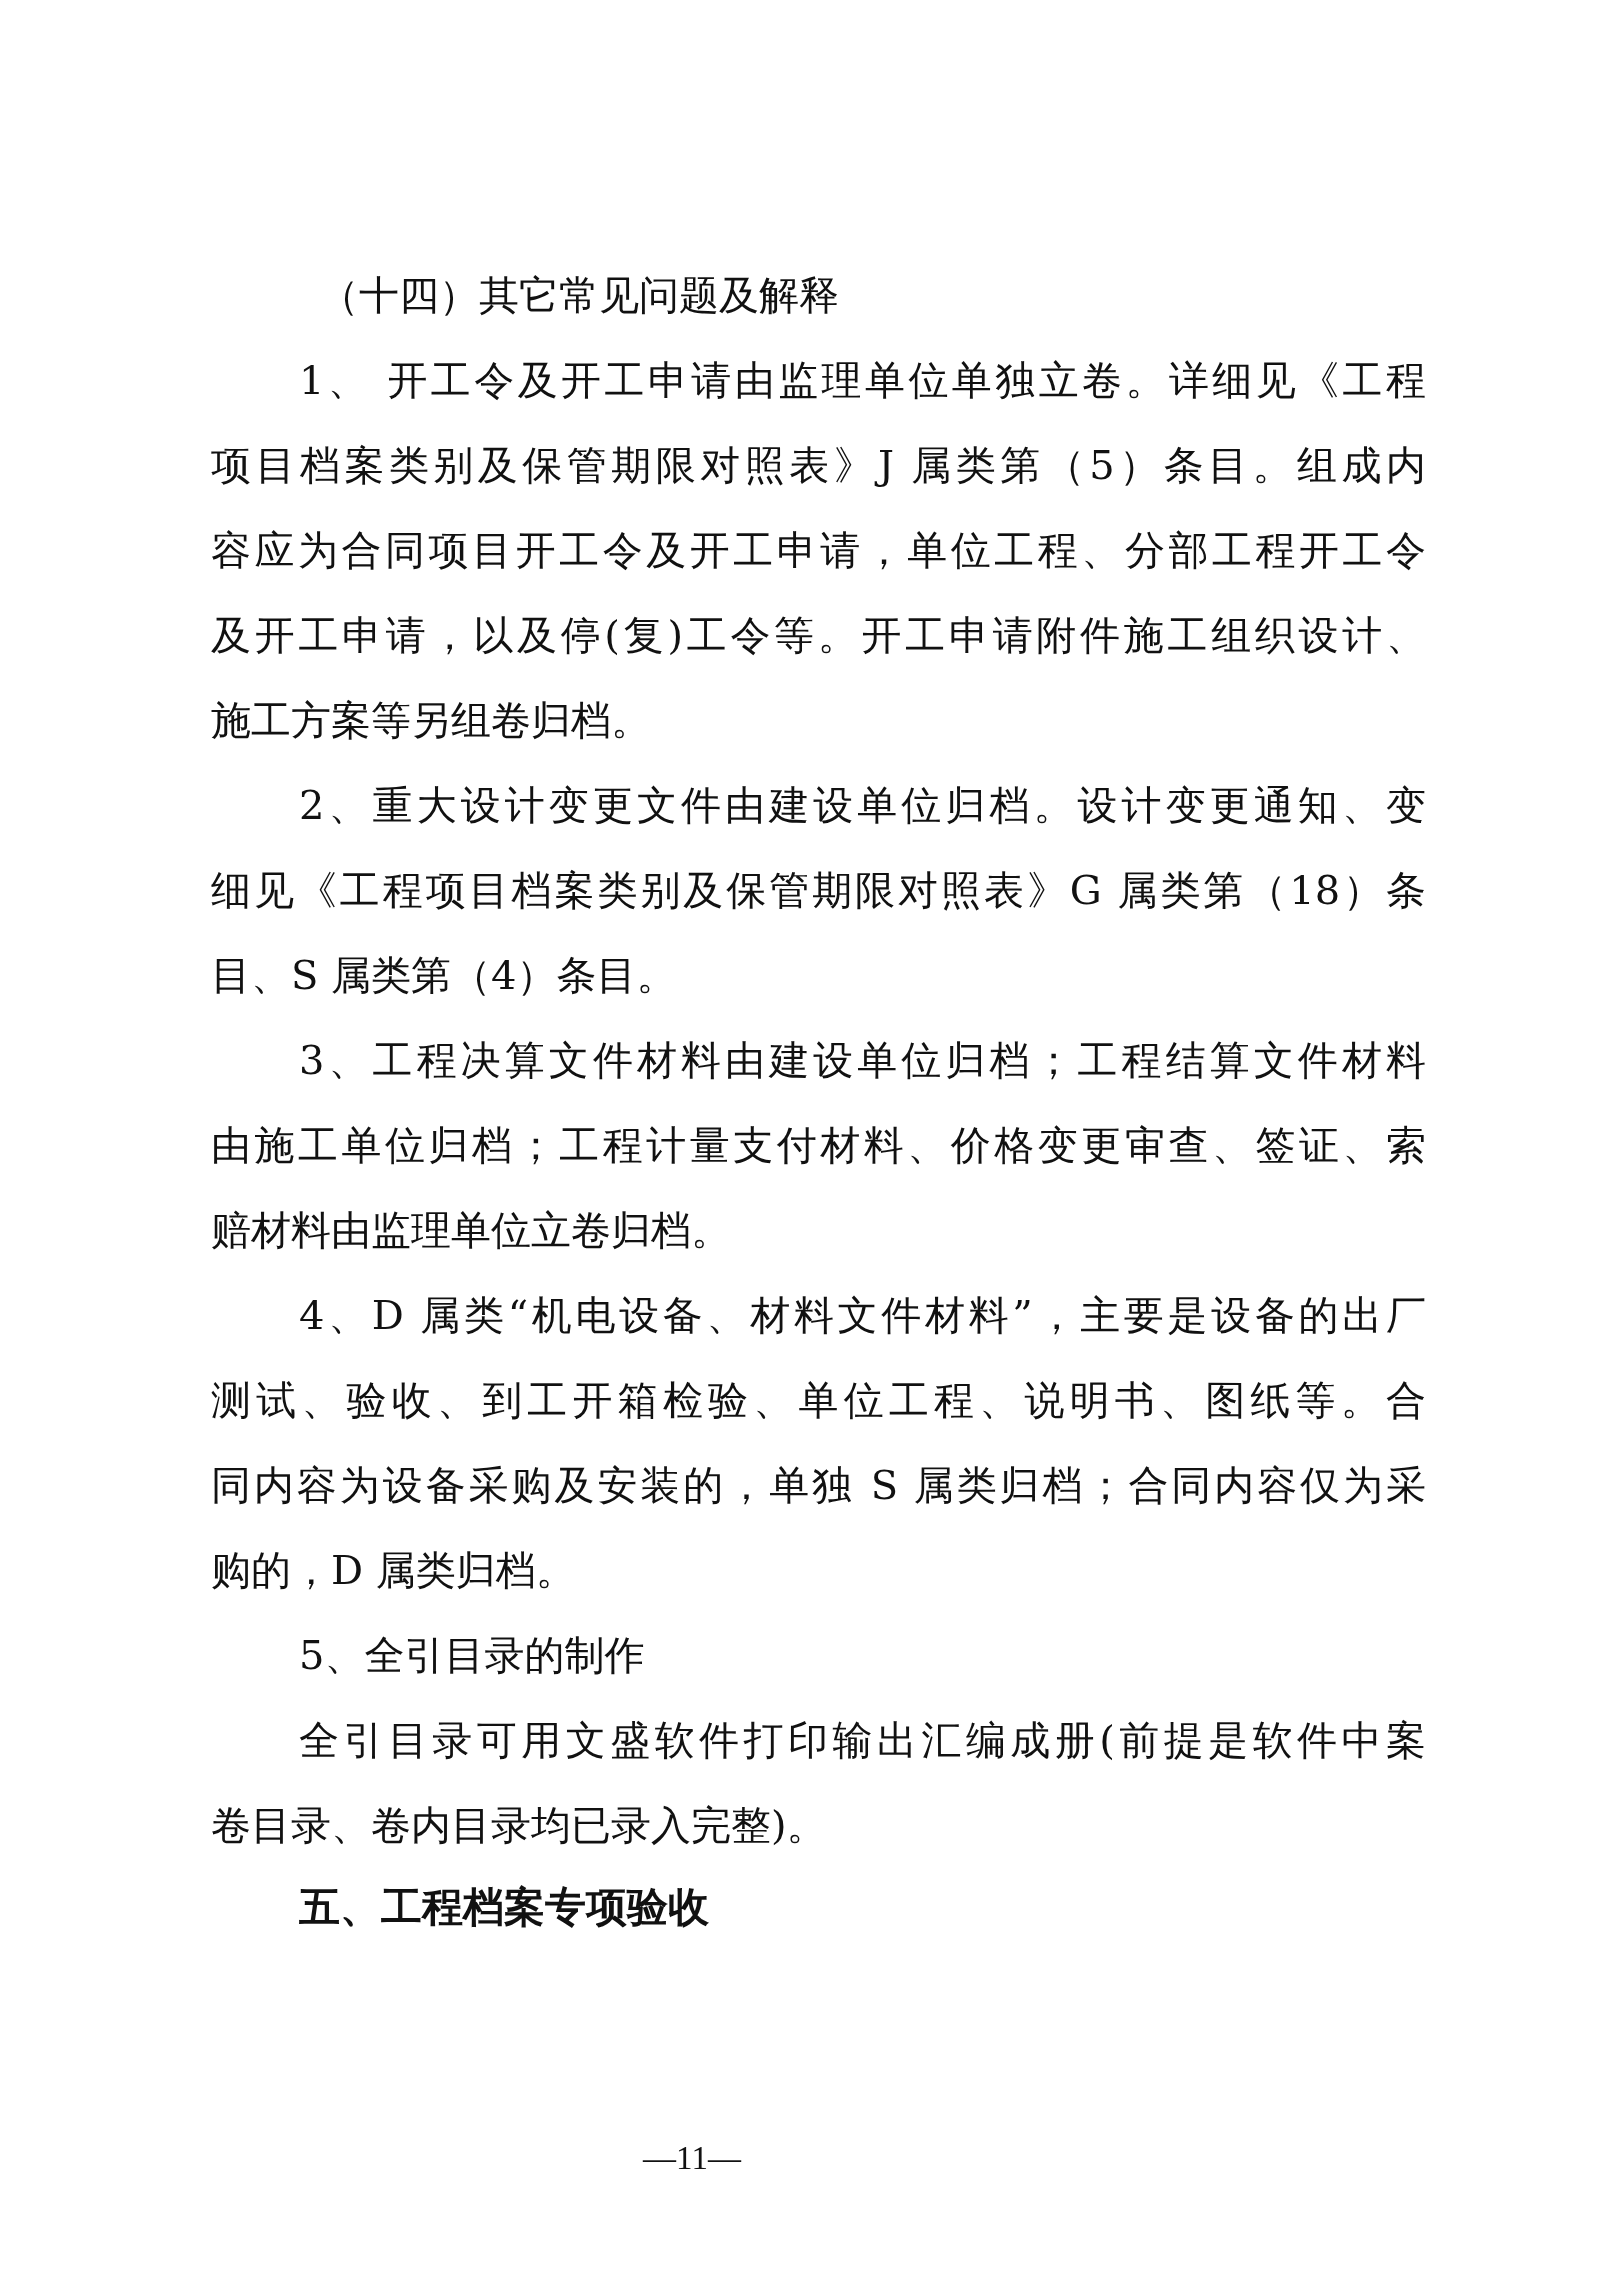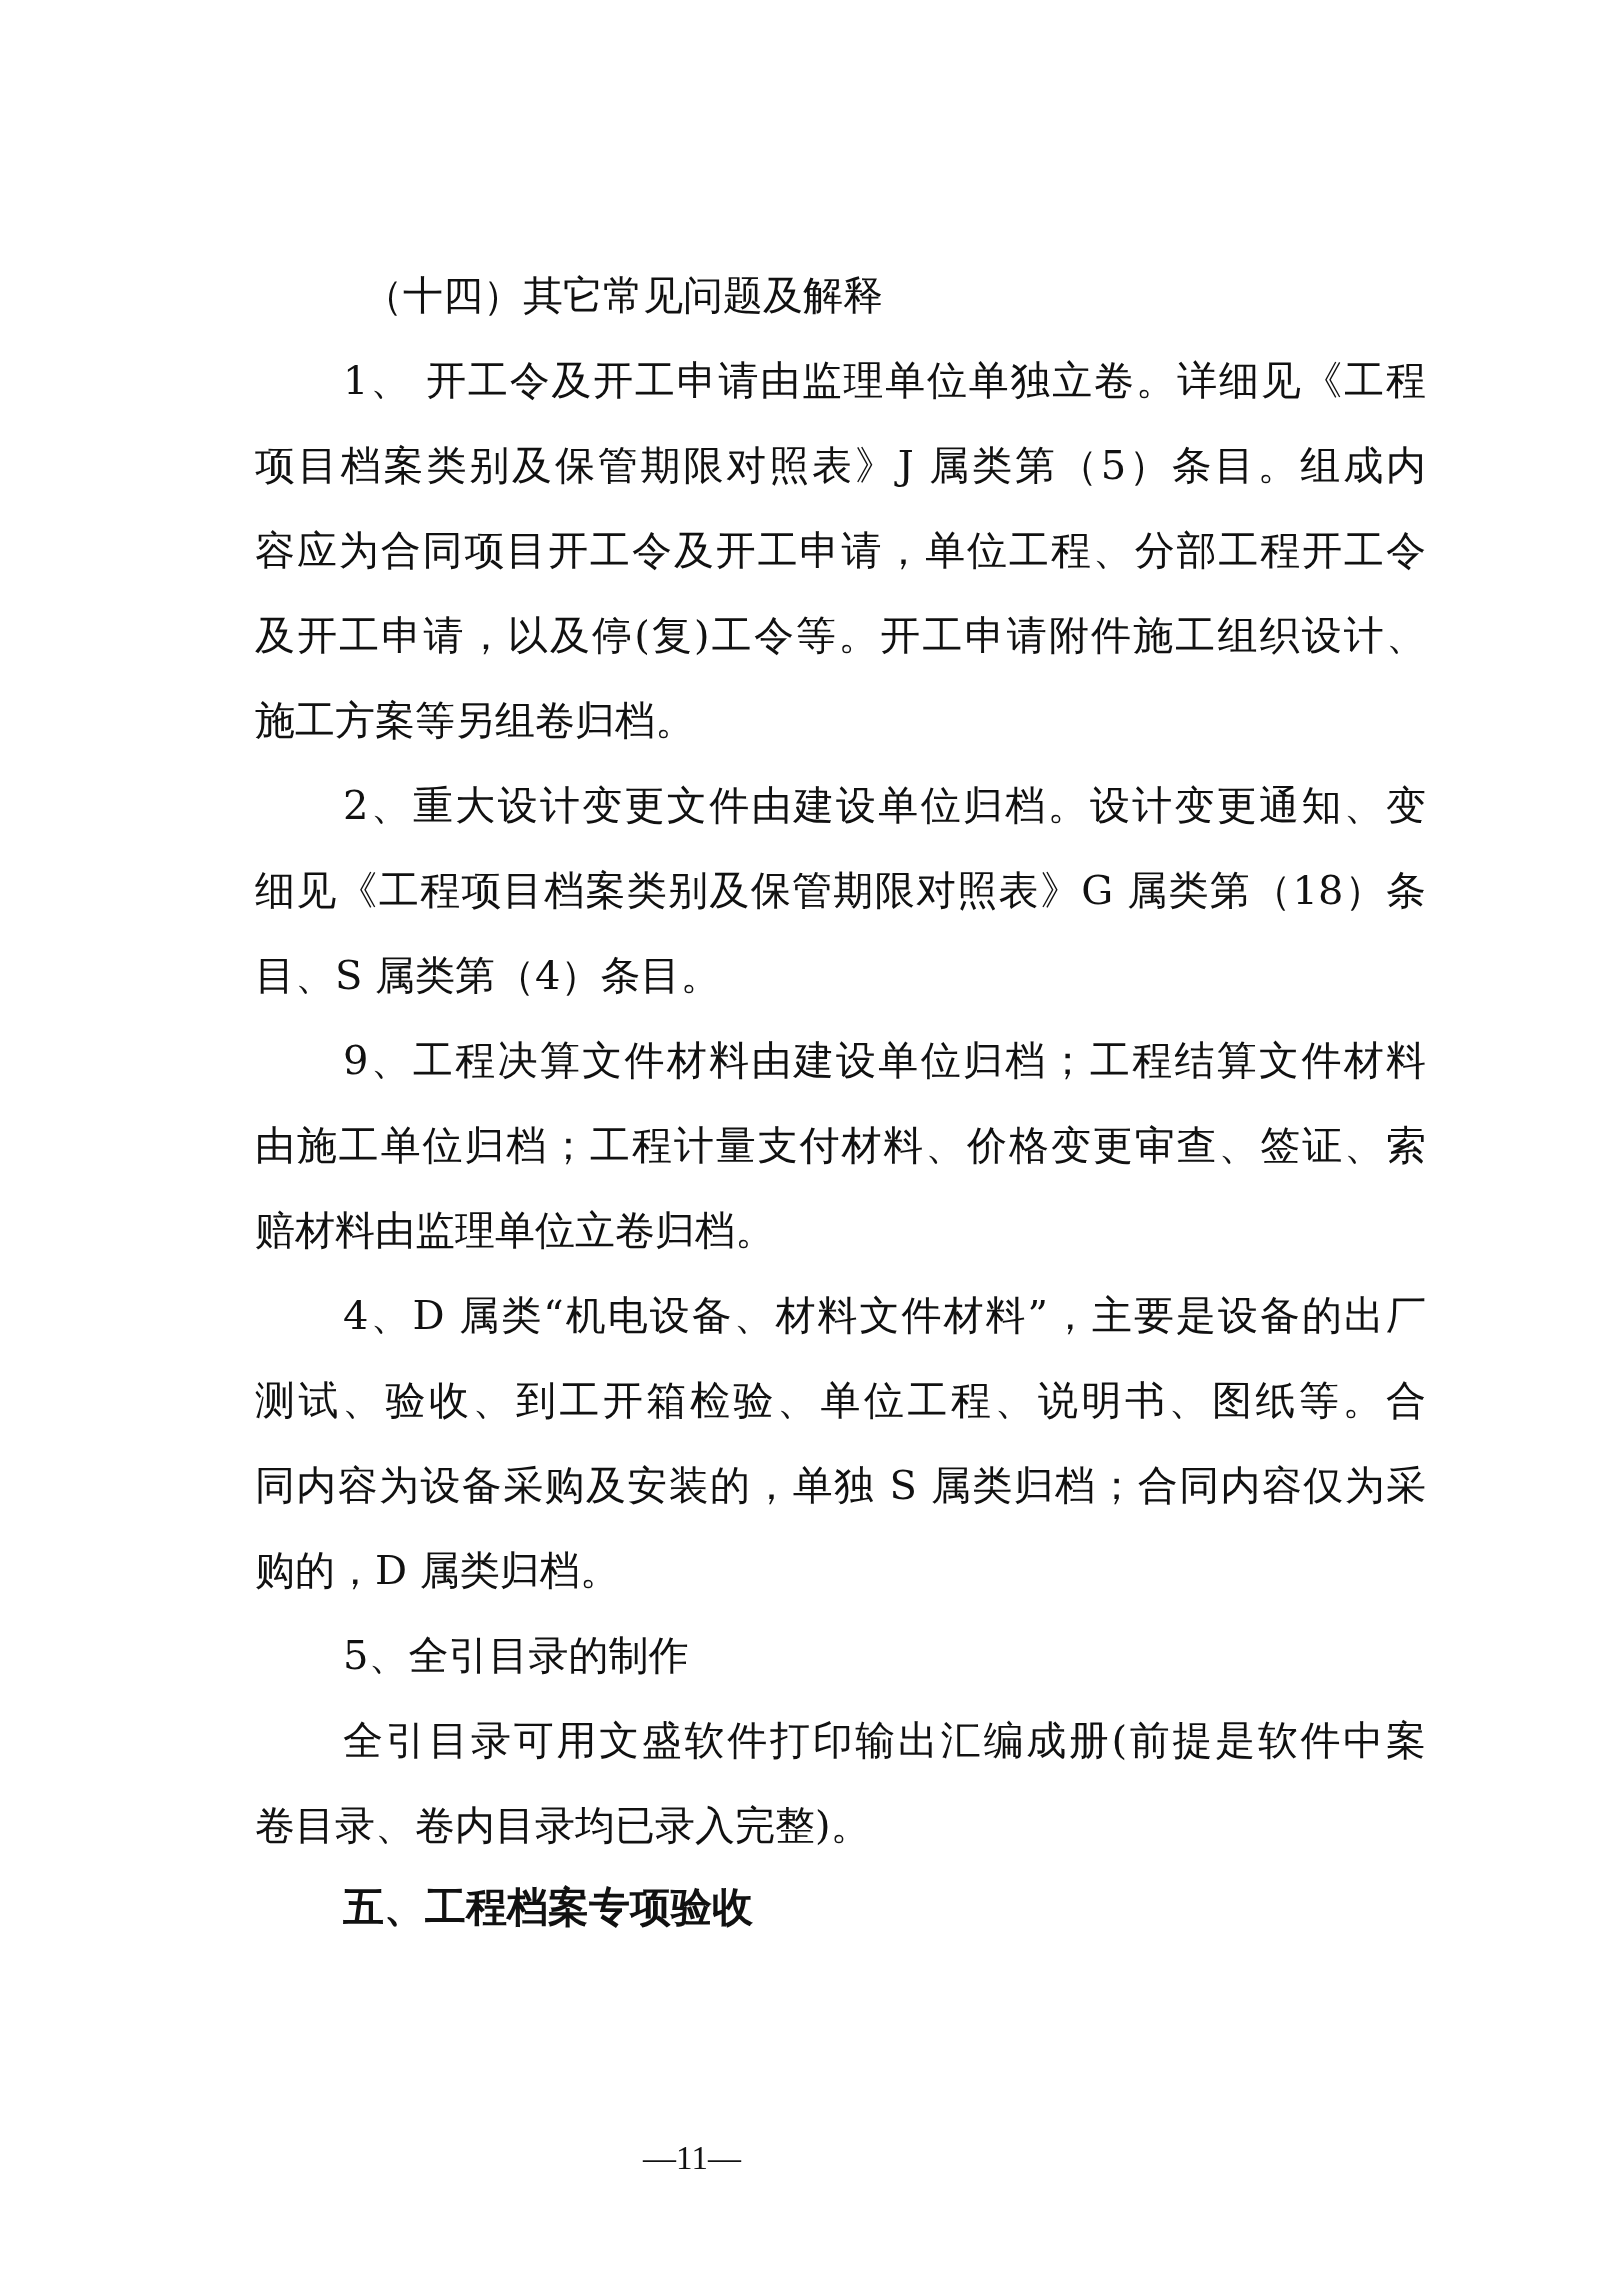--- a/index.html
+++ b/index.html
@@ -22,21 +22,20 @@
       width: 1215px;
     }
     .line {
       height: 85px;
       line-height: 85px;
       font-size: 40px;
       white-space: nowrap;
       text-align: justify;
       text-align-last: justify;
       letter-spacing: 0;
-      margin-left: 44px;
     }
     .line.last {
       text-align-last: left;
     }
     .line.indent {
       padding-left: 88px;
     }
     .section-heading {
       font-family: Liberation Mono, monospace;
       font-weight: bold;
@@ -67,21 +66,21 @@
   <div class="line indent">1、 开工令及开工申请由监理单位单独立卷。详细见《工程</div>
   <div class="line">项目档案类别及保管期限对照表》J 属类第（5）条目。组成内</div>
   <div class="line">容应为合同项目开工令及开工申请，单位工程、分部工程开工令</div>
   <div class="line">及开工申请，以及停(复)工令等。开工申请附件施工组织设计、</div>
   <div class="line last">施工方案等另组卷归档。</div>
 
   <div class="line indent">2、重大设计变更文件由建设单位归档。设计变更通知、变</div>
   <div class="line">细见《工程项目档案类别及保管期限对照表》G 属类第（18）条</div>
   <div class="line last">目、S 属类第（4）条目。</div>
 
-  <div class="line indent">9、工程决算文件材料由建设单位归档；工程结算文件材料</div>
+  <div class="line indent">3、工程决算文件材料由建设单位归档；工程结算文件材料</div>
   <div class="line">由施工单位归档；工程计量支付材料、价格变更审查、签证、索</div>
   <div class="line last">赔材料由监理单位立卷归档。</div>
 
   <div class="line indent">4、D 属类“机电设备、材料文件材料”，主要是设备的出厂</div>
   <div class="line">测试、验收、到工开箱检验、单位工程、说明书、图纸等。合</div>
   <div class="line">同内容为设备采购及安装的，单独 S 属类归档；合同内容仅为采</div>
   <div class="line last">购的，D 属类归档。</div>
 
   <div class="line indent last">5、全引目录的制作</div>
   <div class="line indent">全引目录可用文盛软件打印输出汇编成册(前提是软件中案</div>

